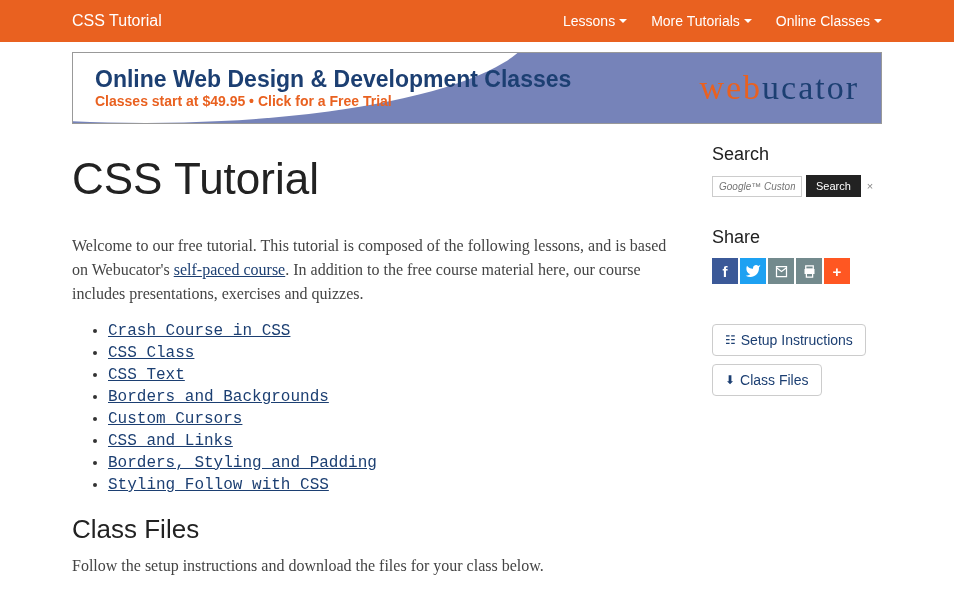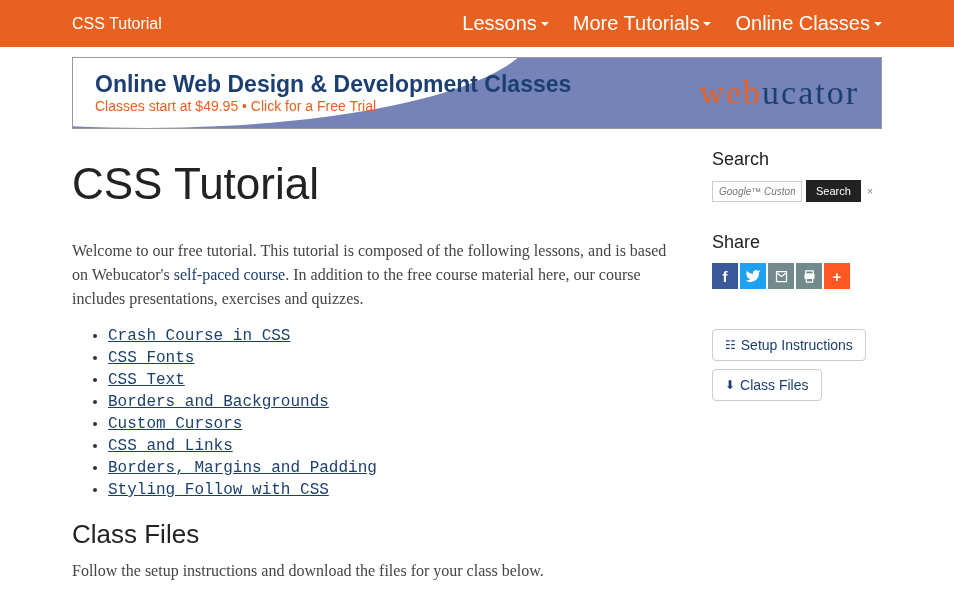--- a/index.html
+++ b/index.html
@@ -1,37 +1,37 @@
 <!DOCTYPE html>
 <html><head>
 <meta charset="utf-8">
 <style>
 * { box-sizing: border-box; margin: 0; padding: 0; }
 body { font-family: Georgia, serif; color: #333; background: #fff; }
 .navbar { background: #e96120; color: #fff; padding: 12px 0; font-family: Arial, sans-serif; }
 .navbar-inner { max-width: 830px; margin: 0 auto; display: flex; justify-content: space-between; align-items: center; padding: 0 10px; }
 .brand { font-size: 16px; font-weight: normal; }
-.nav-links { display: flex; gap: 24px; font-size: 20px; }
+.nav-links { display: flex; gap: 24px; font-size: 14px; }
 .nav-item { display: flex; align-items: center; gap: 4px; cursor: pointer; }
 .caret { width: 0; height: 0; border-left: 4px solid transparent; border-right: 4px solid transparent; border-top: 4px solid #fff; }
 .container { max-width: 830px; margin: 0 auto; padding: 10px; }
 .banner { border: 1px solid #999; background: #7683b9; display: flex; align-items: center; padding: 14px 22px; margin-bottom: 20px; position: relative; overflow: hidden; height: 72px; }
 .banner-swoop { position: absolute; left: 0; top: 0; width: 60%; height: 100%; background: #fff; clip-path: ellipse(80% 140% at 15% -40%); }
 .banner-swoop2 { position: absolute; left: 0; top: 0; width: 61%; height: 100%; background: #e96120; clip-path: ellipse(81% 143% at 15% -39%); z-index: -1; }
 .banner-wrap { position: relative; z-index: 2; display: flex; justify-content: space-between; width: 100%; align-items: center; }
 .banner-title { color: #1c3f72; font-family: Arial, sans-serif; font-weight: bold; font-size: 23px; line-height: 1.1; }
-.banner-sub { color: #e96120; font-family: Arial, sans-serif; font-size: 14px; font-weight: normal; }
+.banner-sub { color: #e96120; font-family: Arial, sans-serif; font-size: 14px; font-weight: bold; }
 .banner-logo { font-family: Georgia, serif; font-size: 34px; color: #1c3f72; letter-spacing: 2px; }
 .banner-logo .orange { color: #e96120; }
 .content { display: flex; gap: 40px; }
 .main { flex: 1; }
 .sidebar { width: 170px; font-family: Arial, sans-serif; }
 h1 { font-family: Arial, sans-serif; font-weight: normal; font-size: 44px; color: #222; margin-bottom: 30px; margin-top: 10px; }
 .intro { font-size: 16px; color: #444; line-height: 1.5; margin-bottom: 16px; }
-.link { color: #1c3f72; }
+.link { color: #1c3f72; text-decoration: underline; }
 ul.lessons { list-style: disc; padding-left: 36px; margin-bottom: 20px; }
 ul.lessons li { margin-bottom: 4px; font-size: 16px; font-family: Liberation Mono, monospace; }
 ul.lessons a { color: #1c3f72; text-decoration: underline; }
 h2 { font-family: Arial, sans-serif; font-weight: normal; font-size: 26px; color: #222; margin-bottom: 12px; }
 .subtext { font-size: 16px; color: #444; margin-bottom: 28px; }
 .btn-row { display: flex; gap: 8px; }
 .btn { border: 1px solid #ccc; background: #fff; color: #1c3f72; padding: 7px 12px; font-size: 14px; border-radius: 4px; font-family: Arial, sans-serif; cursor: pointer; display: flex; align-items: center; gap: 5px; }
 .btn .icon { font-size: 12px; }
 .sidebar h3 { font-family: Arial, sans-serif; font-weight: normal; font-size: 18px; color: #222; margin-bottom: 10px; }
 .search-row { display: flex; align-items: center; gap: 4px; margin-bottom: 30px; }
@@ -84,26 +84,26 @@
   </div>
 
   <div class="content">
     <div class="main">
       <h1>CSS Tutorial</h1>
       <p class="intro">
         <span>Welcome to our free tutorial. This tutorial is composed of the following lessons, and is based on Webucator's </span><a class="link">self-paced course</a><span>. In addition to the free course material here, our course includes presentations, exercises and quizzes.</span>
       </p>
       <ul class="lessons">
         <li><a>Crash Course in CSS</a></li>
-        <li><a>CSS Fonts</a></li>
+        <li><a>CSS Class</a></li>
         <li><a>CSS Text</a></li>
         <li><a>Borders and Backgrounds</a></li>
         <li><a>Custom Cursors</a></li>
         <li><a>CSS and Links</a></li>
-        <li><a>Borders, Margins and Padding</a></li>
+        <li><a>Borders, Styling and Padding</a></li>
         <li><a>Styling Follow with CSS</a></li>
       </ul>
       <h2>Class Files</h2>
       <p class="subtext">Follow the setup instructions and download the files for your class below.</p>
       <div class="btn-row">
         <button class="btn">
             <span class="icon">☷</span>
             <span>Setup Instructions</span>
           </button>
         <button class="btn">

